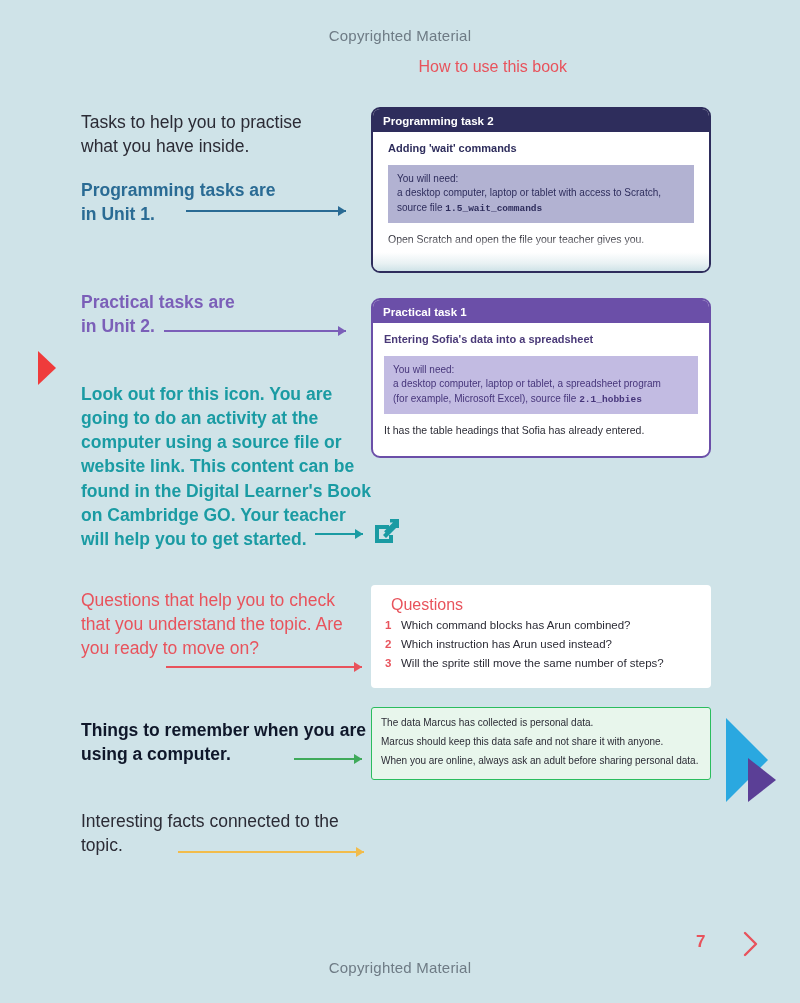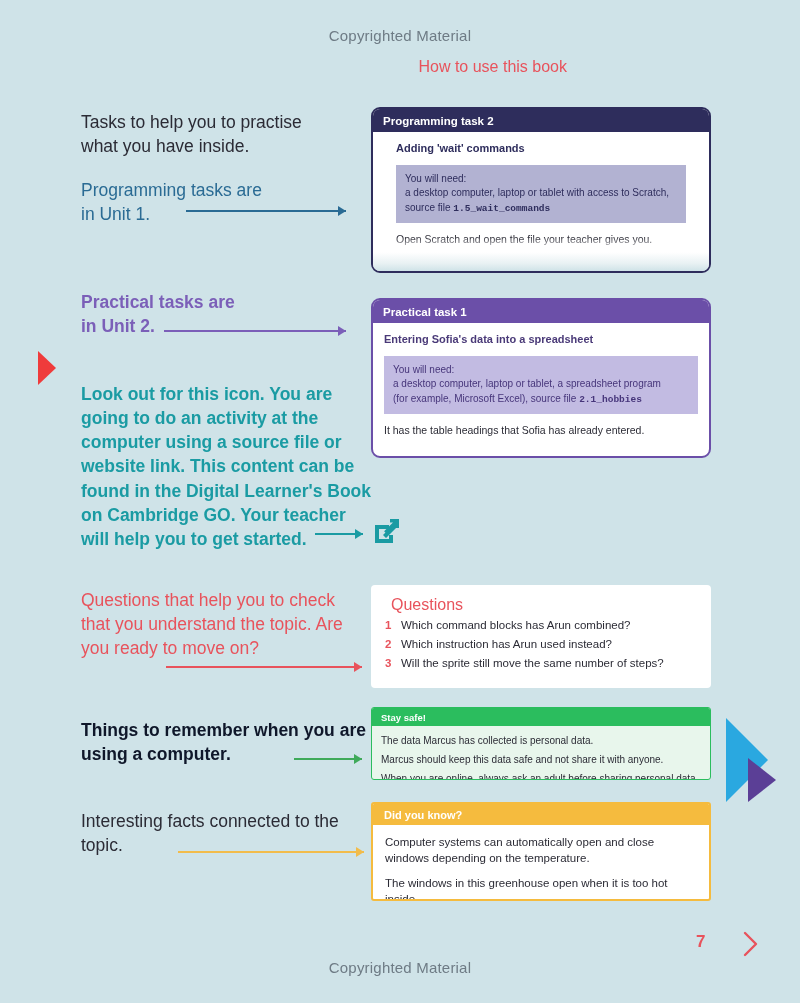--- a/index.html
+++ b/index.html
@@ -74,21 +74,21 @@
 
   
   .caption {
     position: absolute;
     left: 81px;
     width: 286px;
     font-size: 17.5px;
     line-height: 1.38;
   }
   .caption.c-dark   { color: #2b2b35; }
-  .caption.c-blue   { color: #2a6b94; font-weight: normal; }
+  .caption.c-blue   { color: #2a6b94; font-weight: bold; }
   .caption.c-purple { color: #7b5fb8; font-weight: bold; }
   .caption.c-teal   { color: #1a9ba3; font-weight: bold; }
   .caption.c-red    { color: #e8535c; font-weight: normal; }
   .caption.c-green  { color: #0f172a; font-weight: bold; }
 
   .cap1 { top: 110px; }
   .cap2 { top: 178px; }
   .cap3 { top: 290px; }
   .cap4 { top: 382px; width: 290px; }
   .cap5 { top: 588px; }
@@ -152,21 +152,21 @@
     height: 166px;
     background: #ffffff;
     border: 2px solid #2e2d5c;
     border-radius: 9px;
   }
   .panel-programming .panel-head { background: #2e2d5c; }
   .panel-programming .panel-body {
     font-size: 10.5px;
     color: #2b2b35;
     line-height: 1.45;
-    padding: 9px 23px 0;
+    padding: 9px 15px 0;
   }
   .panel-programming .subtitle {
     font-size: 11px;
     font-weight: bold;
     color: #2e2d5c;
     margin-bottom: 8px;
   }
   .need-box-navy {
     background: #b2b2d2;
     color: #2e2d5c;
@@ -394,35 +394,27 @@
         <span>Which instruction has Arun used instead?</span>
       </li>
       <li>
         <span class="q-num">3</span>
         <span>Will the sprite still move the same number of steps?</span>
       </li>
     </ul>
   </div>
 
   <div class="panel panel-safe">
-    <div class="panel-head">Stay safe!</div>
     <div class="panel-body">
       <p>The data Marcus has collected is personal data.</p>
       <p>Marcus should keep this data safe and not share it with anyone.</p>
       <p>When you are online, always ask an adult before sharing personal data.</p>
     </div>
   </div>
 
-  <div class="panel panel-fact">
-    <div class="panel-head">Did you know?</div>
-    <div class="panel-body">
-      <p>Computer systems can automatically open and close windows depending on the temperature.</p>
-      <p>The windows in this greenhouse open when it is too hot inside.</p>
-    </div>
-  </div>
 
   <div class="corner-arrow">
     <svg viewBox="0 0 62 92" width="62" height="92" aria-hidden="true">
       <polygon points="8,4 8,88 50,46" fill="#2aa8e0"></polygon>
       <polygon points="30,44 30,88 58,66" fill="#5b3f96"></polygon>
     </svg>
   </div>
 
   <div class="copyright-bottom">Copyrighted Material</div>
   <div class="page-number">7</div>

